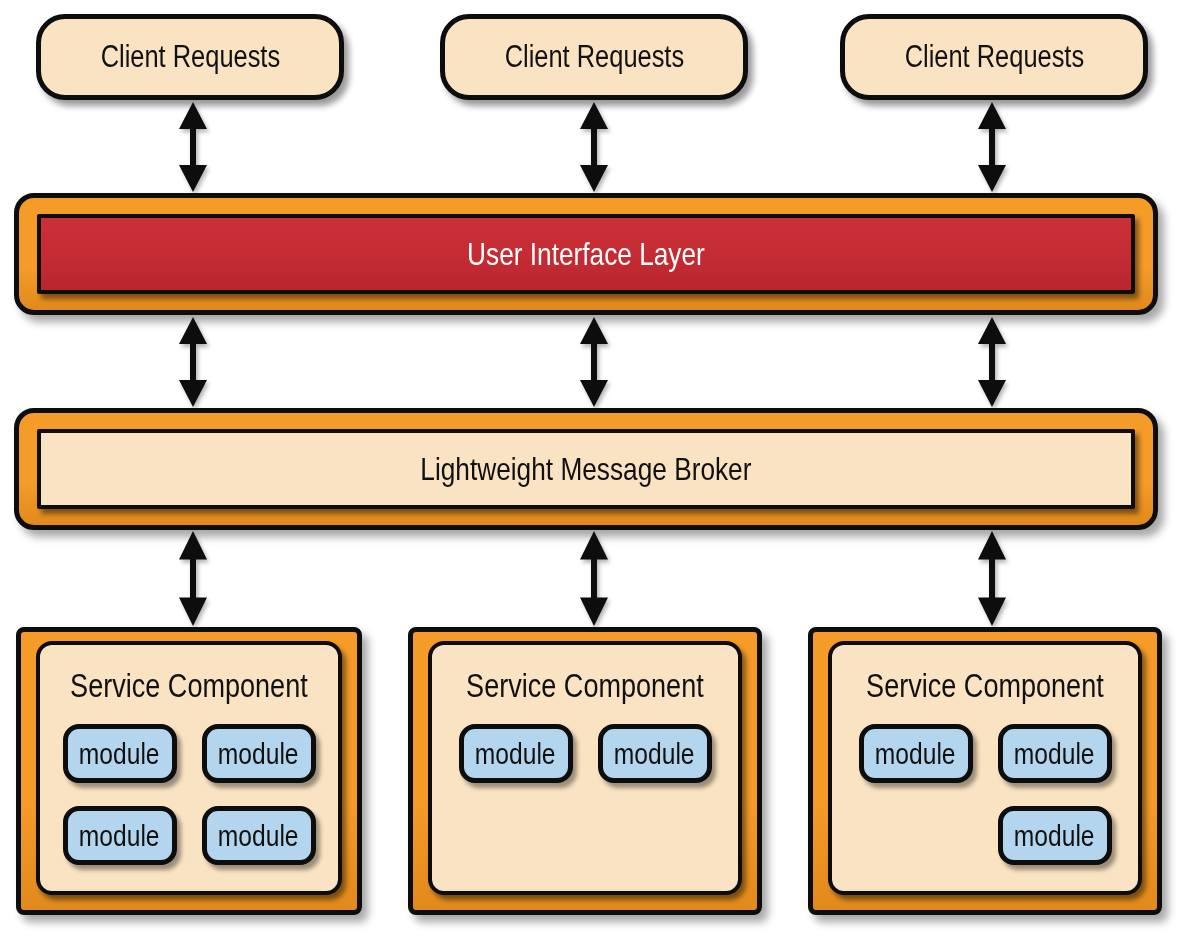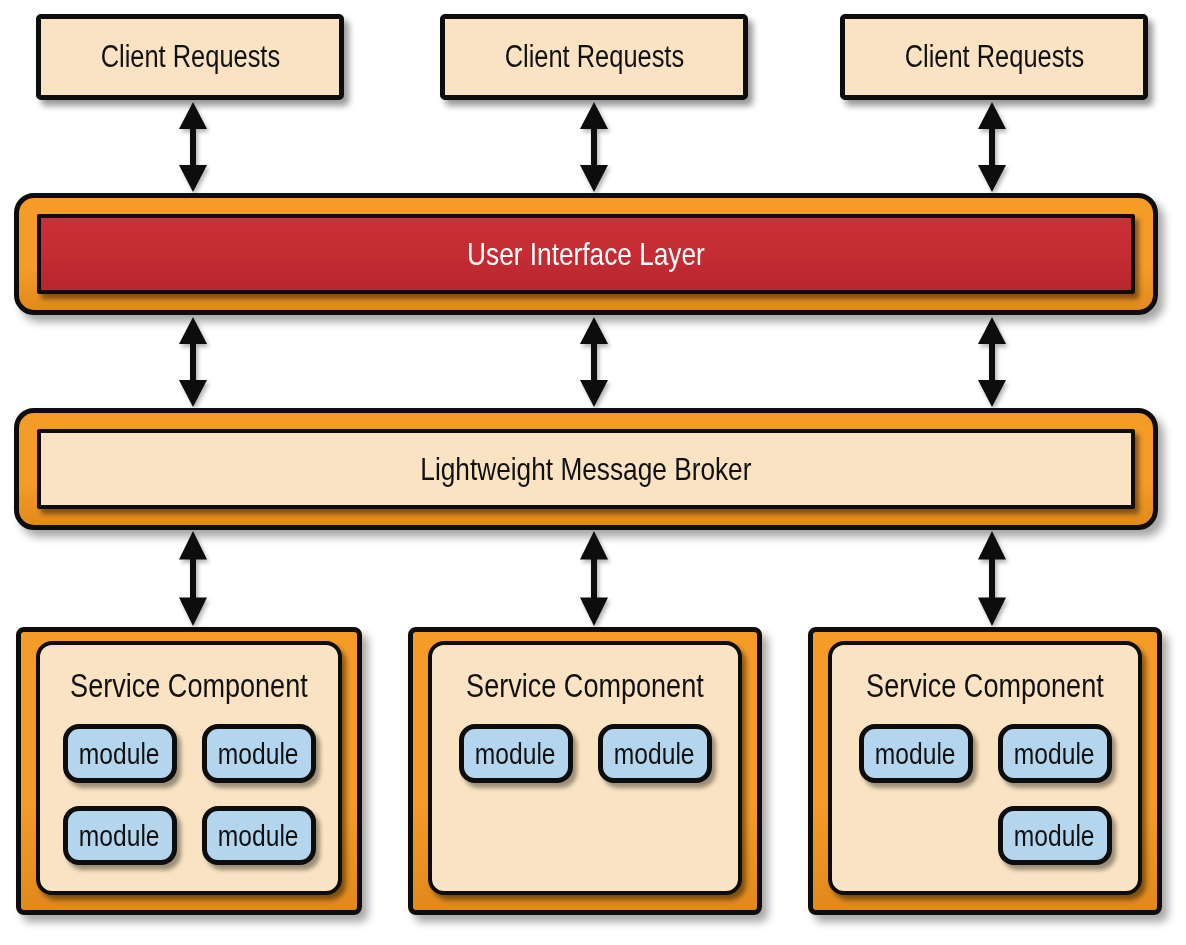--- a/index.html
+++ b/index.html
@@ -12,21 +12,21 @@
     background:var(--bg);
     font-family:"Liberation Sans", sans-serif;
     color:var(--text);
   }
   .condensed{display:inline-block; transform:scaleX(0.82); transform-origin:center; white-space:nowrap;}
 
   
   .client-box{
     position:absolute; top:14px; height:86px; width:308px;
     background:var(--cream);
-    border:5px solid var(--outline); border-radius:5px;
+    border:5px solid var(--outline); border-radius:29px;
     box-sizing:border-box;
     display:flex; align-items:center; justify-content:center;
     box-shadow:5px 6px 6px rgba(0,0,0,0.40);
     font-size:31px;
   }
 
   
   .frame{
     position:absolute; left:14px; width:1144px; height:122px;
     background:linear-gradient(180deg, var(--orange) 0%, var(--orange) 62%, var(--orange-deep) 100%);

